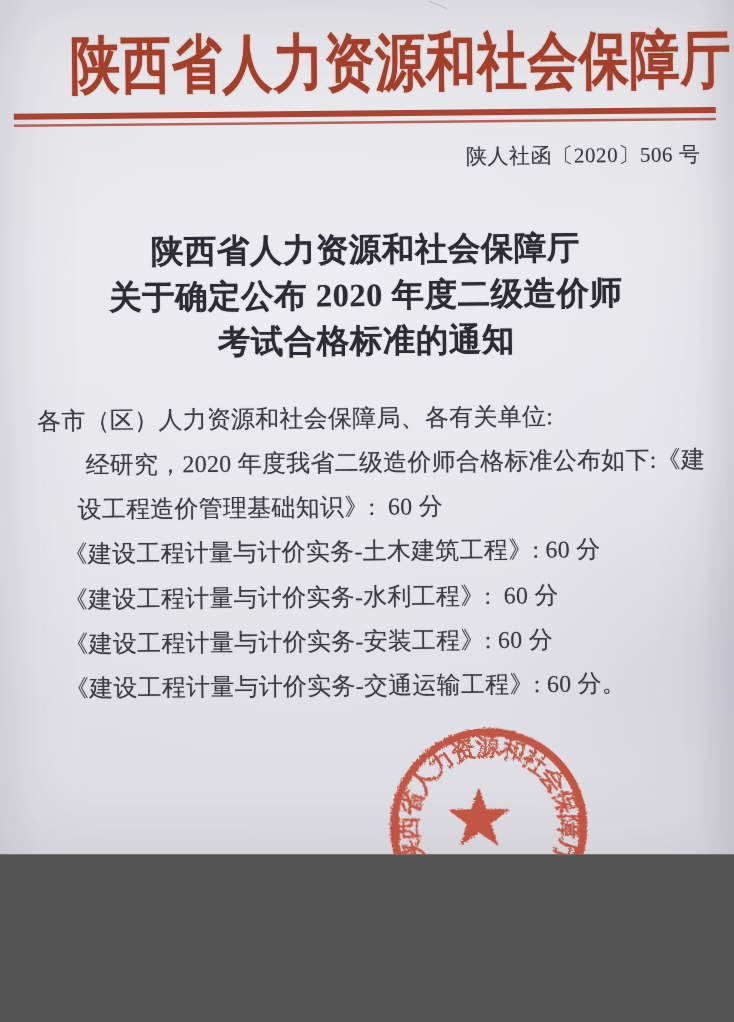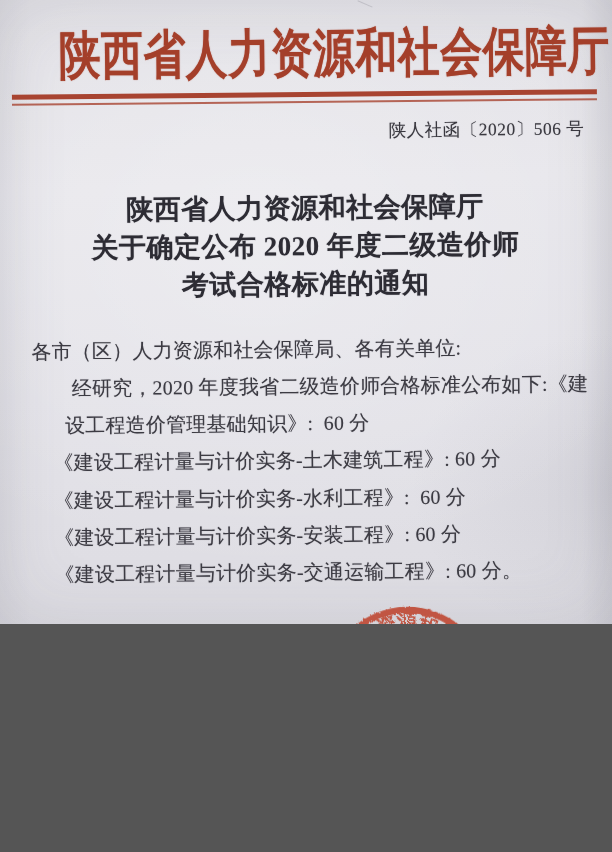--- a/index.html
+++ b/index.html
@@ -1,17 +1,17 @@
 <!DOCTYPE html>
 <html><head>
 <meta charset="utf-8">
 <style>
   html,body{margin:0;padding:0;background:#555;}
   .page{
-    position:relative;width:612px;height:624px;overflow:hidden;
+    position:relative;width:612px;height:712px;overflow:hidden;
     font-family:"Liberation Serif", serif;
     background:
       radial-gradient(120% 90% at 42% 38%, rgba(255,255,255,.28), rgba(255,255,255,0) 60%),
       radial-gradient(60% 45% at 100% 78%, rgba(110,110,125,.10), rgba(110,110,125,0) 55%),
       linear-gradient(to right, rgba(120,120,132,.06), rgba(120,120,132,0) 5%, rgba(120,120,132,0) 95%, rgba(100,100,115,.10)),
       linear-gradient(178deg,#e2e1e6 0%, #e7e6eb 30%, #e3e2e8 62%, #dddce2 100%);
     box-shadow: inset 0 0 70px rgba(90,90,105,.14);
   }
   .content{position:absolute;inset:0;transform:rotate(-0.55deg);transform-origin:50% 50%;}
   .abs{position:absolute;}

